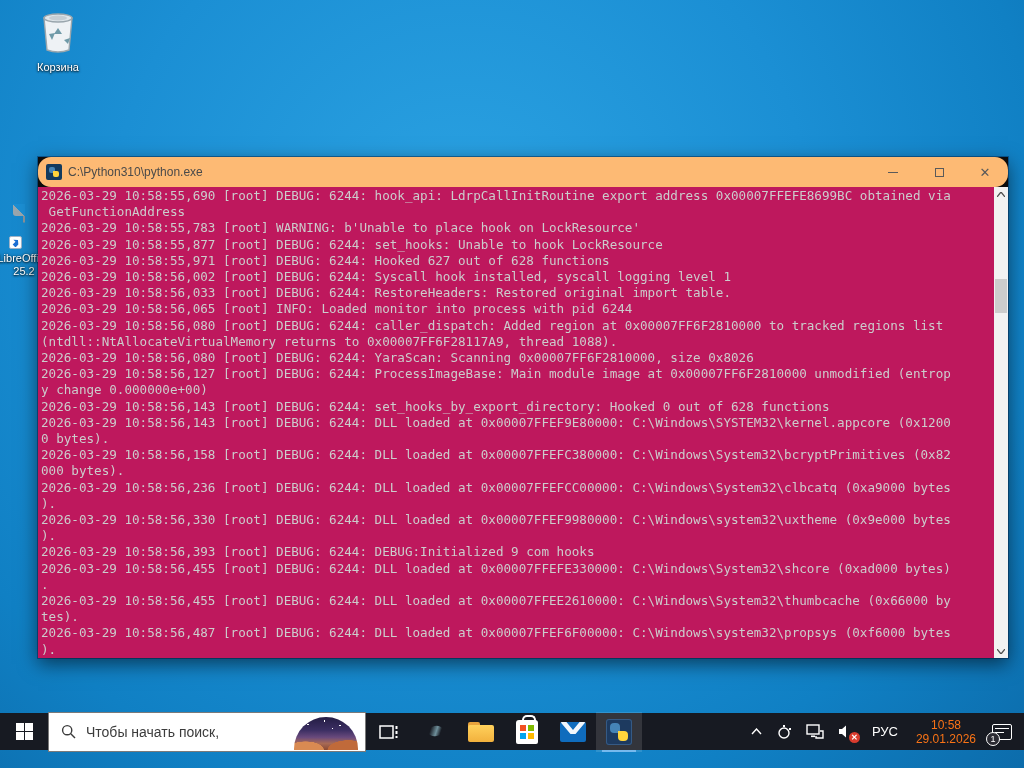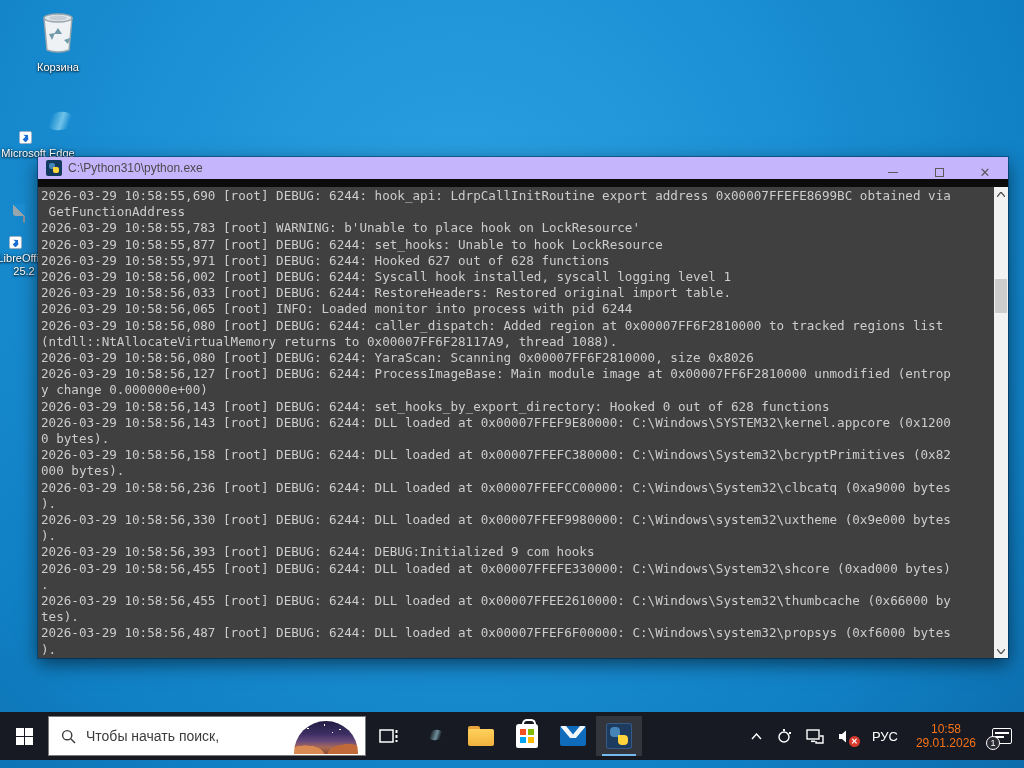--- a/index.html
+++ b/index.html
@@ -49,51 +49,51 @@
   .libre-doc::before { content:""; position:absolute; right:-1px; top:-1px; width:12px; height:12px;
     background:linear-gradient(225deg,#1b8fd4 50%, #9aa6ad 50%); border-bottom-left-radius:3px; }
 
   
   #win {
     position:absolute; left:38px; top:157px; width:970px; height:501px; z-index:5;
     box-shadow: 0 6px 18px rgba(0,0,0,.55), 0 0 0 1px rgba(0,40,90,.45);
     background:#0c0c0c;
   }
   #titlebar {
-    height:22px; background:#c4b5fd; display:flex; align-items:center; position:relative;
+    height:30px; background:#fdba74; display:flex; align-items:center; position:relative;border-radius:13px;
   }
   #title-icon { width:16px; height:16px; margin:0 6px 0 8px; position:relative;
     background:#123a5e; border-radius:2px; }
   #title-icon::before { content:""; position:absolute; left:3px; top:3px; width:6px; height:6px;
     background:#4584b6; border-radius:2px 2px 0 2px; }
   #title-icon::after { content:""; position:absolute; right:3px; bottom:3px; width:6px; height:6px;
     background:#ffd43b; border-radius:0 2px 2px 2px; }
   #title-text { font-size:12px; color:#4a4a4a; }
   #caption-btns { position:absolute; right:0; top:0; height:30px; display:flex; }
   .cap-btn { width:46px; height:30px; display:flex; align-items:center; justify-content:center; cursor:pointer; }
   .glyph-min { width:10px; height:1px; background:#5a5a5a; }
   .glyph-max { width:9px; height:9px; border:1px solid #5a5a5a; }
   .glyph-close { font-size:13px; color:#5a5a5a; line-height:1; }
 
   #console {
-    position:absolute; left:0; top:30px; right:0; bottom:0; background:#404040;
+    position:absolute; left:0; top:30px; right:0; bottom:0; background:#be185d;
     font-family:"DejaVu Sans Mono","Liberation Mono",monospace;
     font-size:12.6px; line-height:16.2px; color:#cccccc;
     padding:1px 16px 0 3px; overflow:hidden; white-space:pre; cursor:text;
   }
   
   #vscroll { position:absolute; right:0; top:30px; bottom:0; width:14px; background:#f2f2f2; }
   .scroll-arrow { position:absolute; left:0; width:14px; height:14px; display:flex; align-items:center; justify-content:center; cursor:pointer; }
   .scroll-arrow svg { display:block; }
   #scroll-up { top:0; } #scroll-down { bottom:0; }
   #scroll-thumb { position:absolute; left:1px; width:12px; top:92px; height:34px; background:#cdcdcd; cursor:grab; }
 
   
   #taskbar {
-    position:absolute; left:0; bottom:8px; width:1024px; height:48px; z-index:10;
+    position:absolute; left:0; bottom:18px; width:1024px; height:37px; z-index:10;
     background:#171a22; display:flex; align-items:center;
   }
   .tb-btn { height:40px; display:flex; align-items:center; justify-content:center; cursor:pointer; position:relative; }
   #start-btn { width:48px; }
   #search-box {
     width:318px; height:40px; background:#ffffff; border:1px solid #7a7a7a;
     display:flex; align-items:center; position:relative; cursor:text;
   }
   #search-box .mag { margin:0 10px 0 12px; }
   #search-placeholder { font-size:14px; color:#3b3b3b; white-space:nowrap; }
@@ -167,31 +167,20 @@
         <ellipse cx="22" cy="10" rx="14" ry="4" fill="#dfe6ea" stroke="#9aa6ad" stroke-width="1.4"></ellipse>
         <ellipse cx="22" cy="10" rx="9" ry="2.4" fill="#c5ced4"></ellipse>
         <path d="M22 20 l4 6 h-8 z" fill="#6f9aa8"></path>
         <path d="M16 32 l-3-6 6-1 z" fill="#6f9aa8"></path>
         <path d="M28 32 l6-2 -2 6 z" fill="#6f9aa8"></path>
       </svg>
     </span>
     <div class="lbl">Корзина</div>
   </div>
 
-  <div class="desk-icon" id="icon-edge">
-    <span class="glyph" style="position:relative; width:42px; height:42px;">
-      <span class="edge-ball"></span>
-      <span class="shortcut-badge">
-        <svg width="9" height="9" viewBox="0 0 9 9">
-            <path d="M1 8 L1 4 L5 4 L5 1 L8 4.5 L5 8 Z" fill="#1b6fd4" transform="rotate(-45 4.5 4.5)"></path>
-          </svg>
-      </span>
-    </span>
-    <div class="lbl">Microsoft Edge</div>
-  </div>
 
   <div class="desk-icon" id="icon-libre">
     <span class="glyph" style="position:relative; width:34px; height:44px;">
       <span class="libre-doc"></span>
       <span class="shortcut-badge">
         <svg width="9" height="9" viewBox="0 0 9 9">
             <path d="M1 8 L1 4 L5 4 L5 1 L8 4.5 L5 8 Z" fill="#1b6fd4" transform="rotate(-45 4.5 4.5)"></path>
           </svg>
       </span>
     </span>

